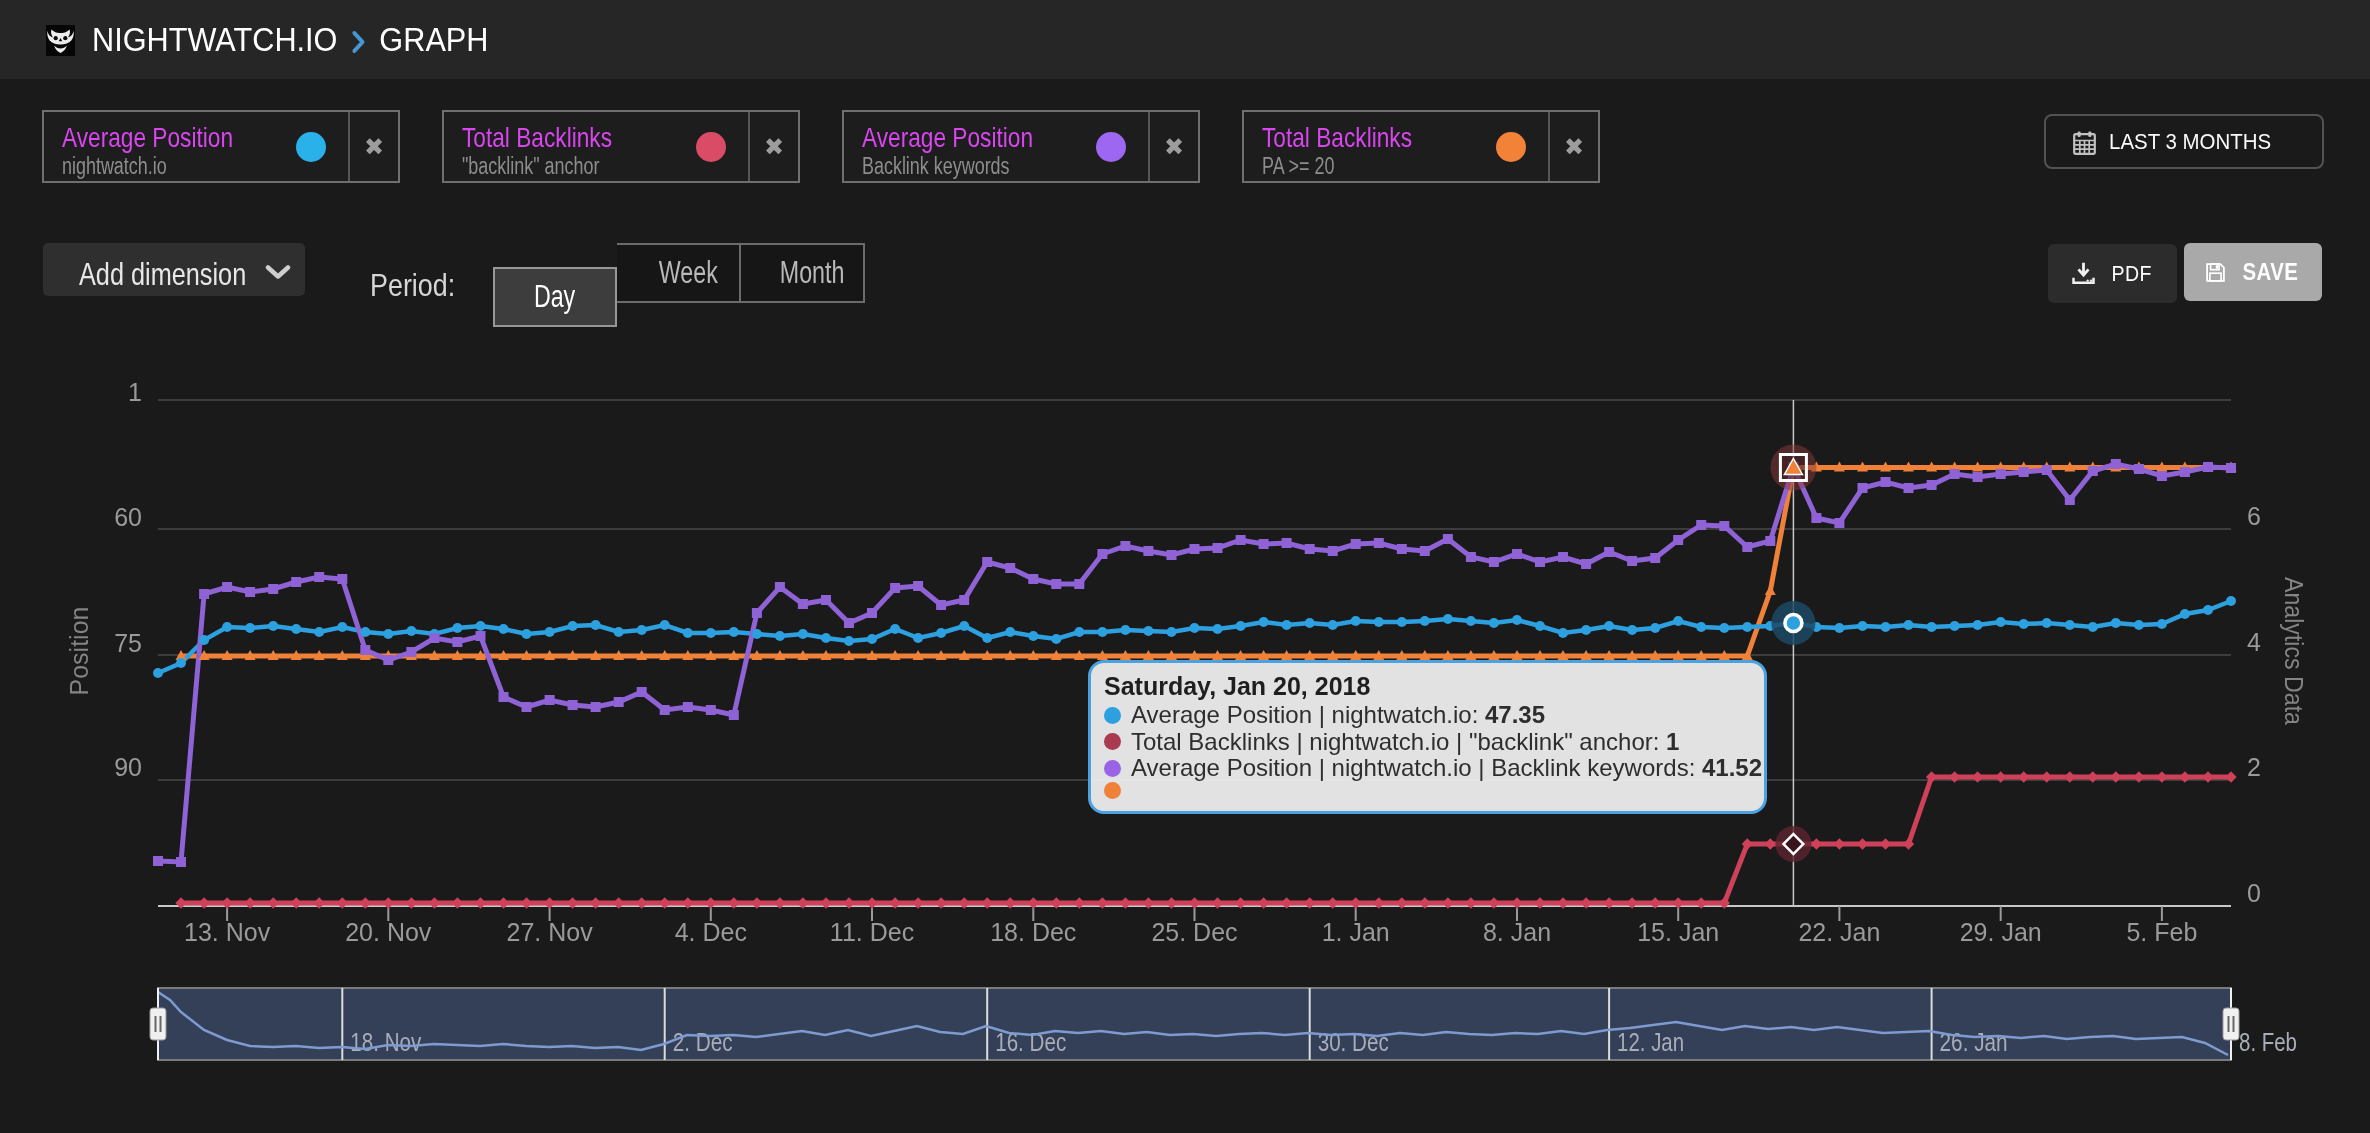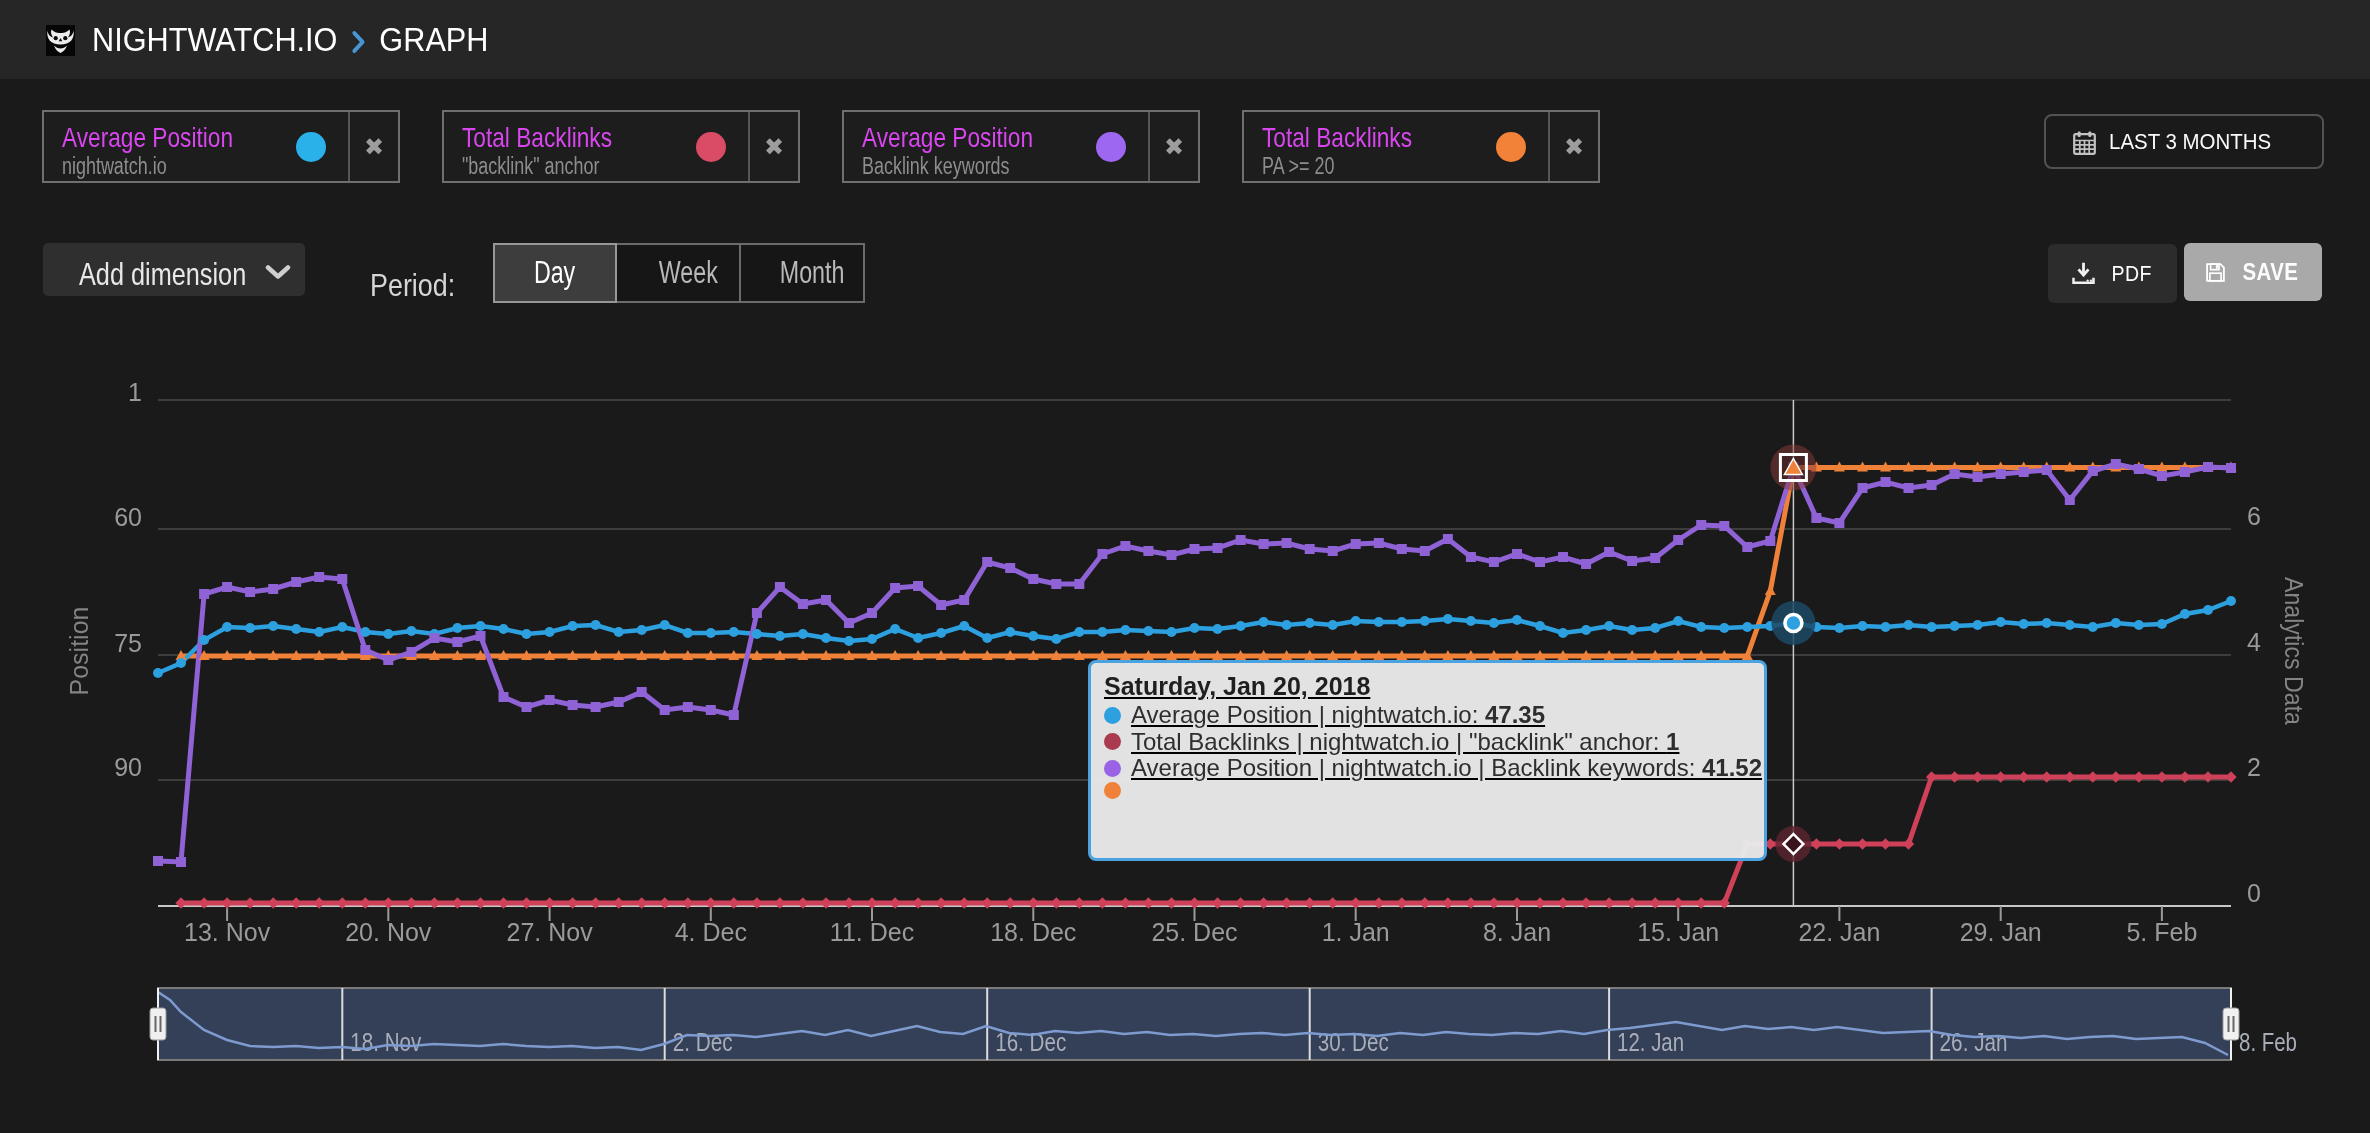--- a/index.html
+++ b/index.html
@@ -16,25 +16,25 @@
 .card-sub { font-size:23px; color:#8d8d8d; line-height:26px; }
 .card-dot { width:30px; height:30px; border-radius:50%; margin-right:22px; flex:0 0 auto; }
 .card-x { width:50px; height:100%; border-left:2px solid #575757; color:#9d9d9d; font-size:24px; display:flex; align-items:center; justify-content:center; }
 #last3 { position:absolute; left:2044px; top:114px; width:280px; height:55px; border:2px solid #525252; border-radius:8px; color:#fafafa; font-size:22px; white-space:nowrap; }
 #last3 > span { position:absolute; left:63px; top:13px; transform-origin:0 50%; transform:scaleX(0.93); }
 #adddim { position:absolute; left:43px; top:243px; width:262px; height:53px; background:#2f2f2f; border-radius:5px; color:#e8e8e8; font-size:32px; white-space:nowrap; }
 #adddim > span { position:absolute; left:36px; top:13px; transform-origin:0 50%; }
 #period { position:absolute; left:370px; top:267px; color:#d6d6d6; font-size:32px; }
 #seg { position:absolute; left:493px; top:243px; height:60px; display:flex; }
 .seg { width:124px; height:100%; display:flex; align-items:center; justify-content:center; font-size:31px; }
-.seg.on { background:#3d3d3d; color:#fff; border:2px solid #979797; }
+.seg.on { background:#3d3d3d; color:#fff; border:2px solid #979797;margin-top:24px; }
 .seg.off { background:#161616; color:#b9b9b9; border:2px solid #6b6b6b; border-left:none;padding-left:20px; }
 #pdf { position:absolute; left:2048px; top:244px; width:129px; height:59px; background:#2c2c2c; border-radius:6px; display:flex; align-items:center; justify-content:center; color:#fff; font-size:22px; letter-spacing:0.5px; }
 #save { position:absolute; left:2184px; top:243px; width:138px; height:58px; background:#a9a9a9; border-radius:6px; display:flex; align-items:center; justify-content:center; color:#fdfdfd; font-size:23px; font-weight:bold; letter-spacing:0.5px; }
-#tooltip { position:absolute; left:1088px; top:660px; width:679px; height:201px; background:rgba(233,233,233,0.97); border:3px solid #4aa3e0; border-radius:8px; padding:10px 0 0 13px; white-space:nowrap; overflow:hidden;text-decoration:underline; }
+#tooltip { position:absolute; left:1088px; top:660px; width:679px; height:154px; background:rgba(233,233,233,0.97); border:3px solid #4aa3e0; border-radius:16px; padding:10px 0 0 13px; white-space:nowrap; overflow:hidden; }
 .tt-title { font-size:25px; font-weight:bold; color:#1f1f1f; line-height:27px; margin-bottom:2px; }
 .tt-row { font-size:24px; color:#2e2e2e; line-height:26.5px; display:flex; align-items:center; }
 .tt-b { width:17px; height:17px; border-radius:50%; margin-right:10px; flex:0 0 auto; }
 </style></head>
 <body>
 <svg width="2370" height="1133" viewBox="0 0 2370 1133" style="position:absolute;left:0;top:0;font-family:'Liberation Sans',sans-serif;">
 <line x1="158.0" y1="400" x2="2231.0" y2="400" stroke="#3d3d3d" stroke-width="2"></line>
 <line x1="158.0" y1="529" x2="2231.0" y2="529" stroke="#3d3d3d" stroke-width="2"></line>
 <line x1="158.0" y1="655" x2="2231.0" y2="655" stroke="#3d3d3d" stroke-width="2"></line>
 <line x1="158.0" y1="780" x2="2231.0" y2="780" stroke="#3d3d3d" stroke-width="2"></line>

